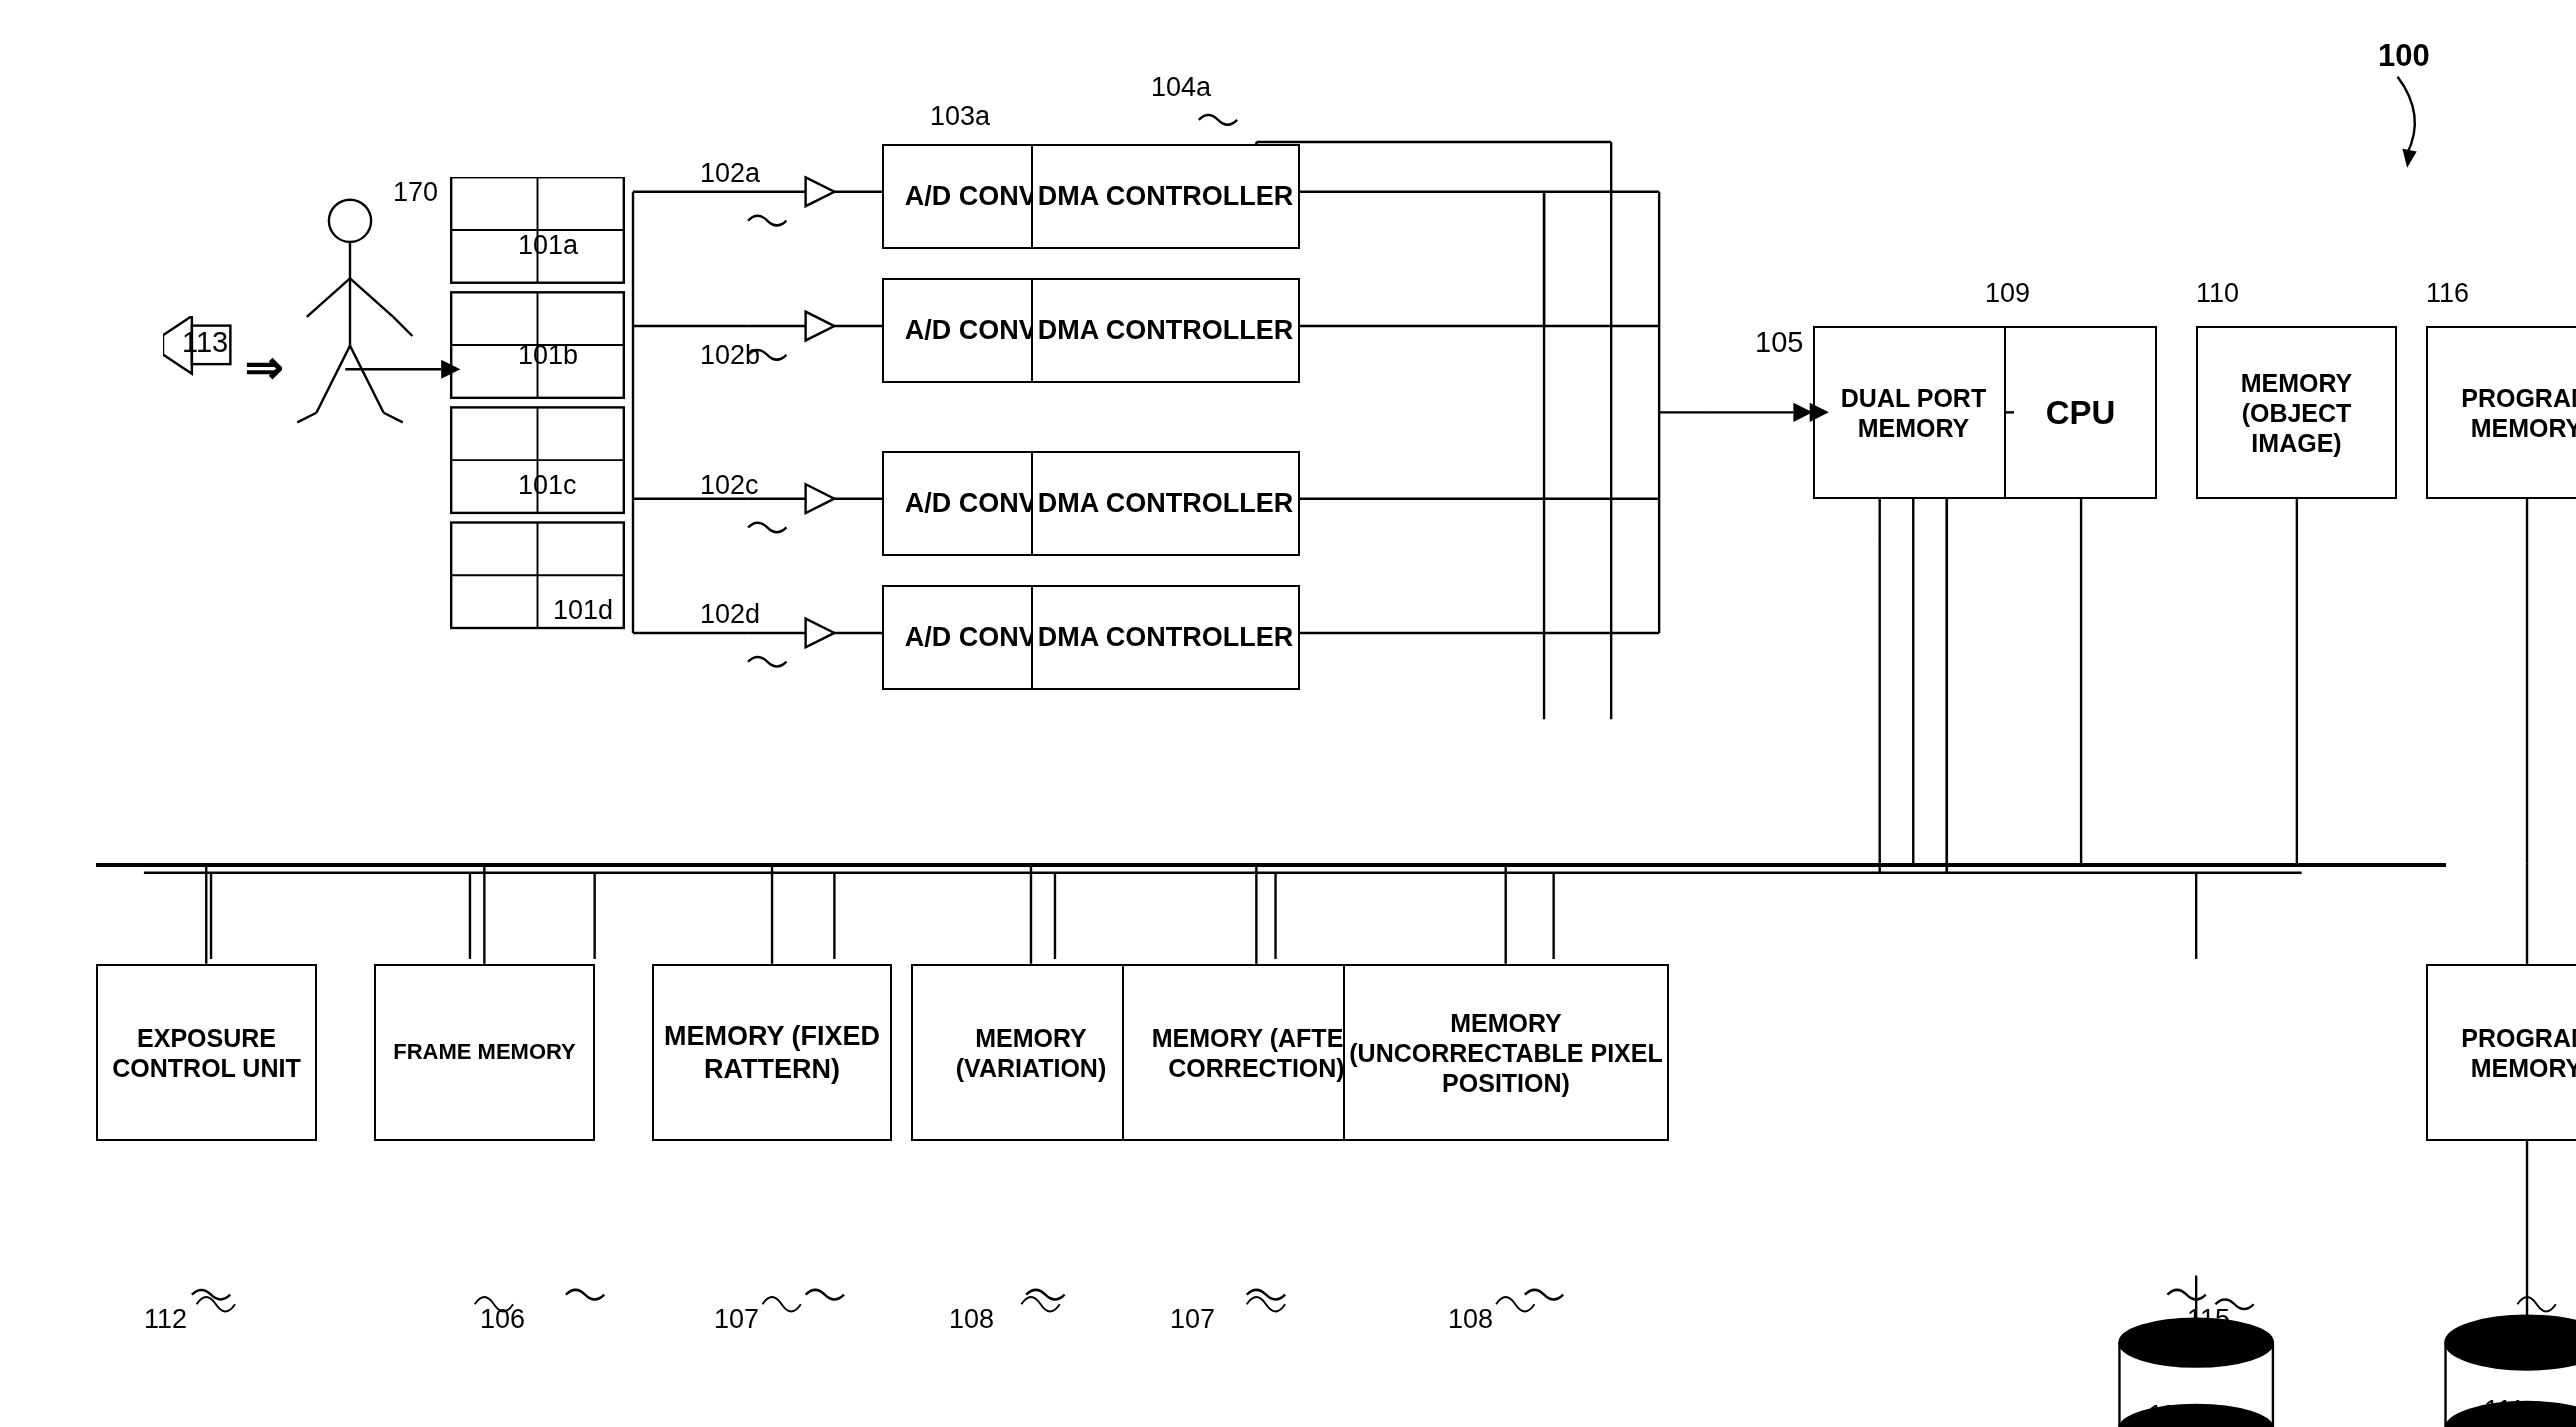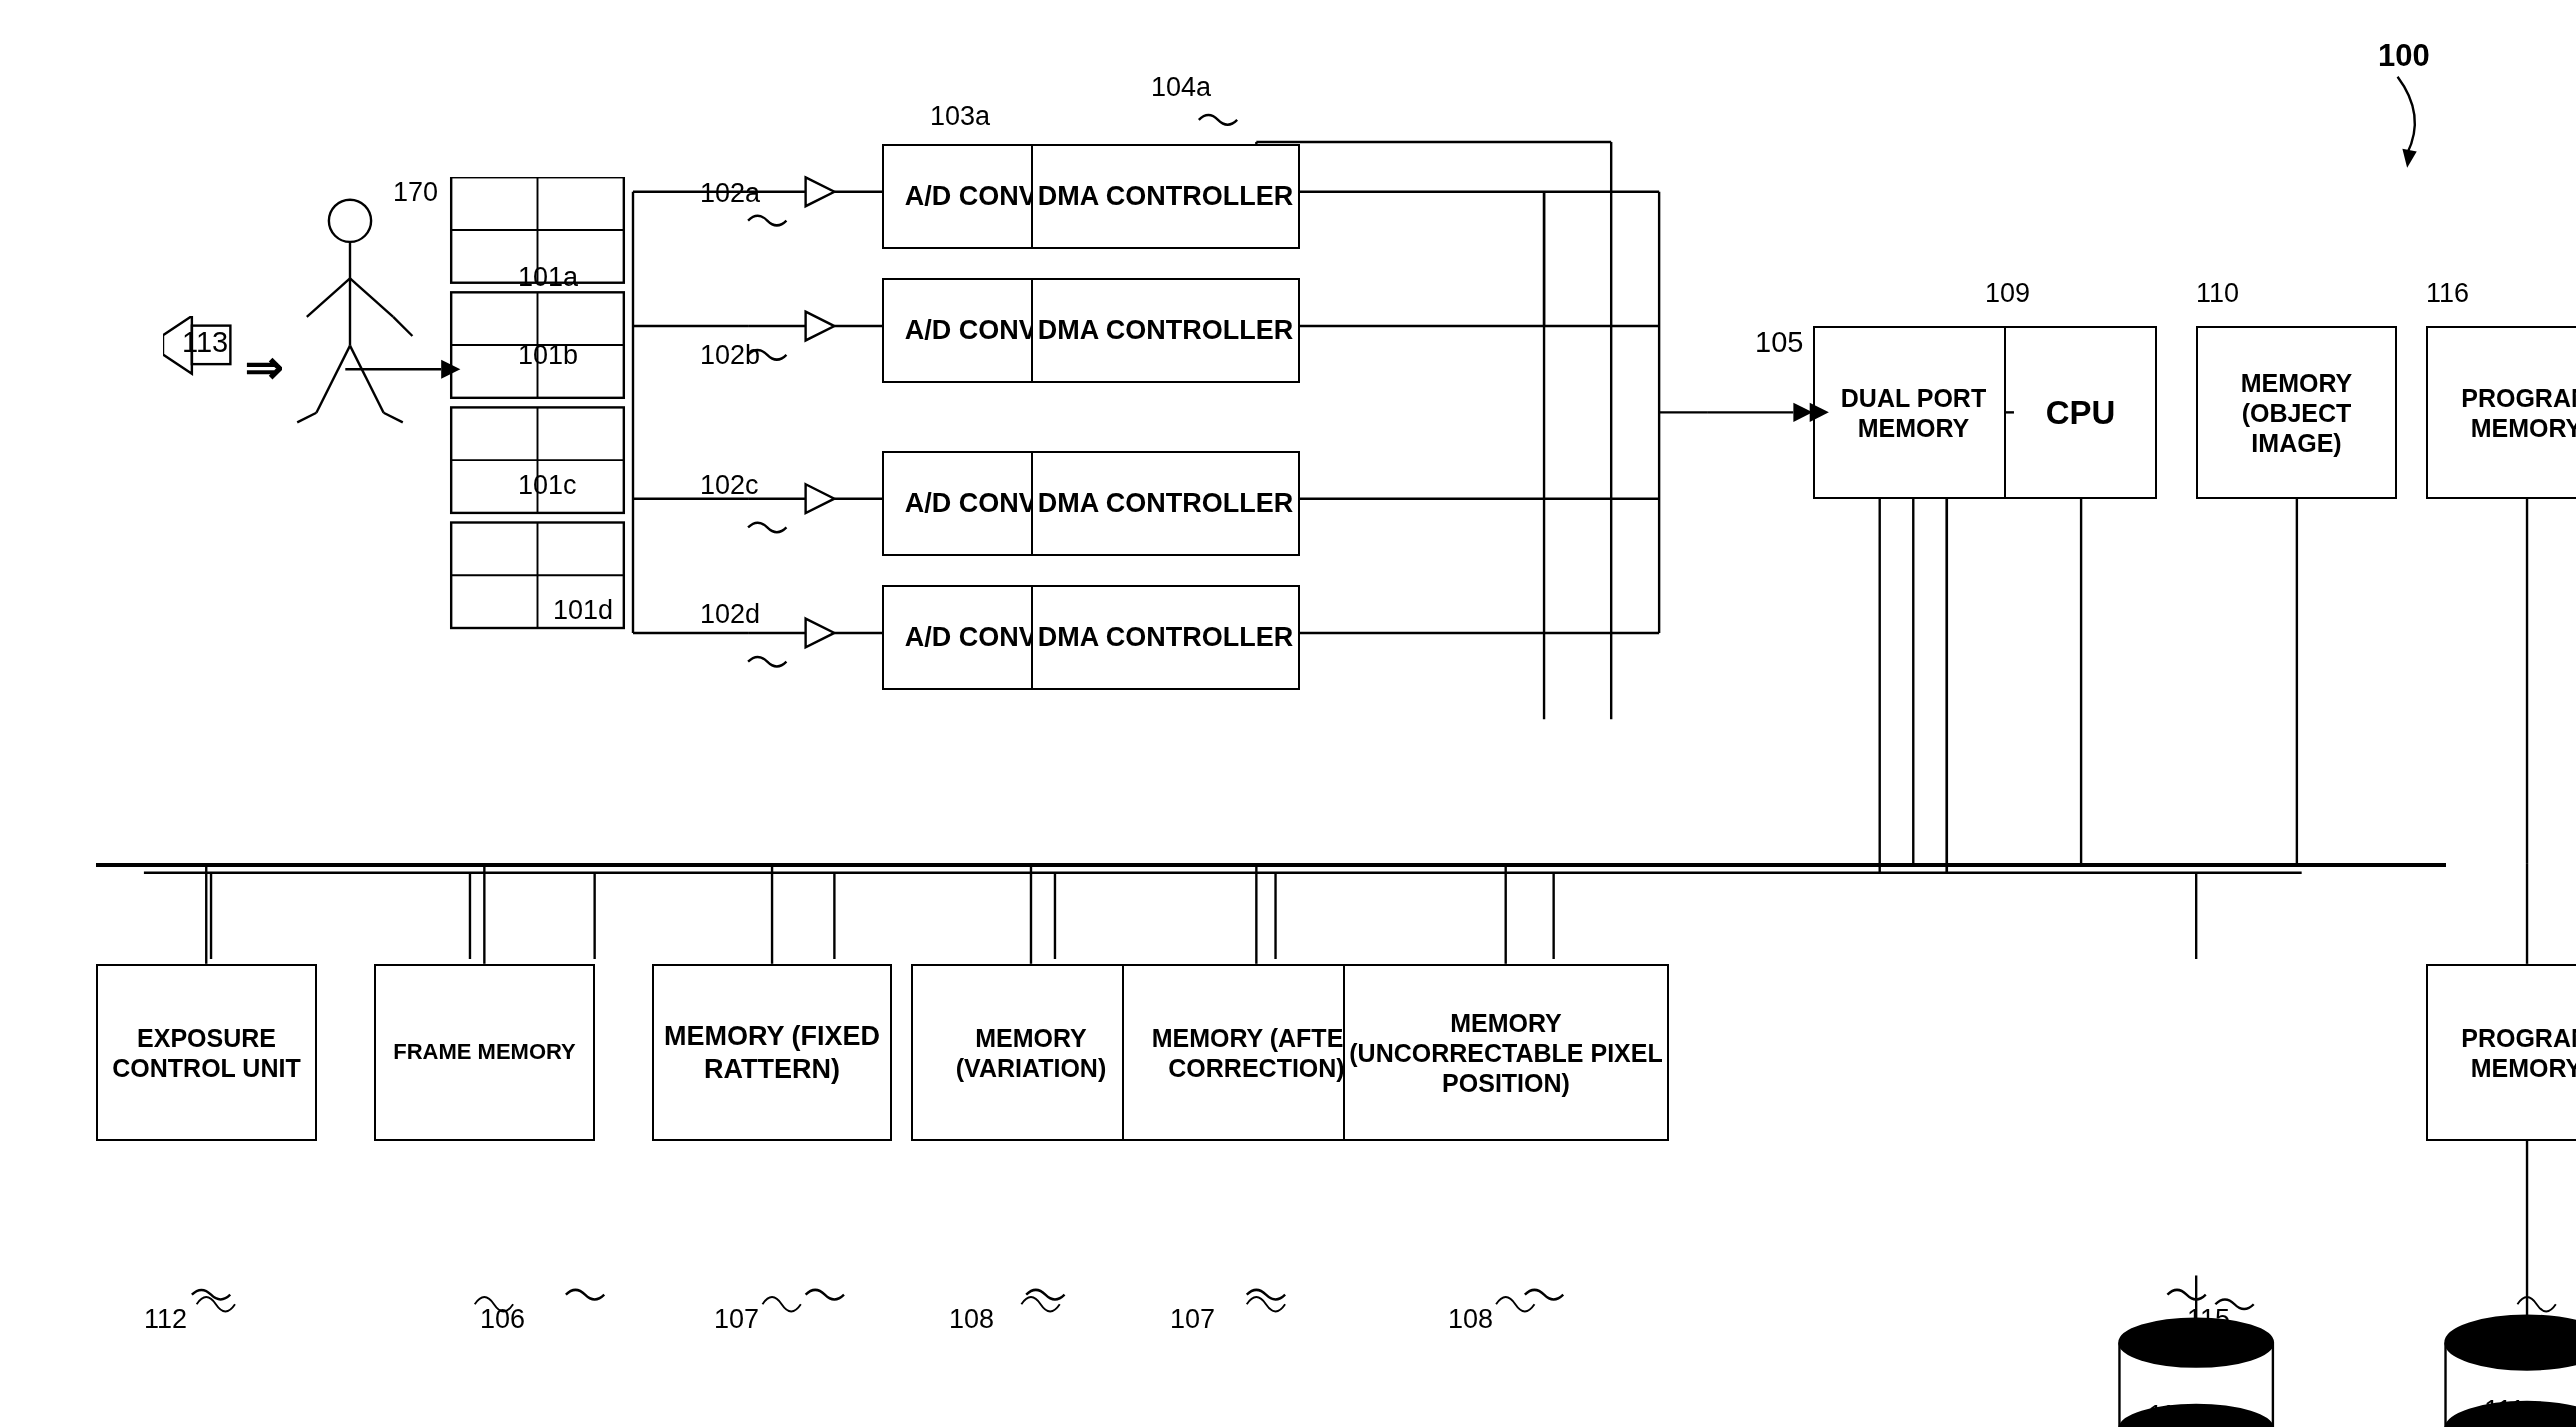--- a/index.html
+++ b/index.html
@@ -237,28 +237,28 @@
 
     <rect x="20" y="240" width="180" height="110" fill="none" stroke="#000" stroke-width="2.5"></rect>
     <line x1="110" y1="240" x2="110" y2="350" stroke="#000" stroke-width="2"></line>
     <line x1="20" y1="295" x2="200" y2="295" stroke="#000" stroke-width="2"></line>
 
     <rect x="20" y="360" width="180" height="110" fill="none" stroke="#000" stroke-width="2.5"></rect>
     <line x1="110" y1="360" x2="110" y2="470" stroke="#000" stroke-width="2"></line>
     <line x1="20" y1="415" x2="200" y2="415" stroke="#000" stroke-width="2"></line>
   </svg>
 
-  <div class="label" style="top:230px; left:518px;margin-top:32px;">101a</div>
+  <div class="label" style="top:230px; left:518px;">101a</div>
   <div class="label" style="top:340px; left:518px;">101b</div>
   <div class="label" style="top:470px; left:518px;text-align:center;">101c</div>
   <div class="label" style="top:595px; left:518px;margin-left:35px;">101d</div>
 
   <div class="label" style="top:177px; left:393px;">170</div>
 
-  <div class="label" style="top:158px; left:700px;margin-top:20px;">102a</div>
+  <div class="label" style="top:158px; left:700px;">102a</div>
   <div class="label" style="top:340px; left:700px;">102b</div>
   <div class="label" style="top:470px; left:700px;">102c</div>
   <div class="label" style="top:599px; left:700px;">102d</div>
 
   <div class="label" style="top:101px; left:930px;">103a</div>
   <div class="label" style="top:340px; left:930px;">103b</div>
   <div class="label" style="top:446px; left:930px;">103c</div>
   <div class="label" style="top:604px; left:930px;">103d</div>
 
   <div class="label" style="top:72px; left:1151px;">104a</div>

